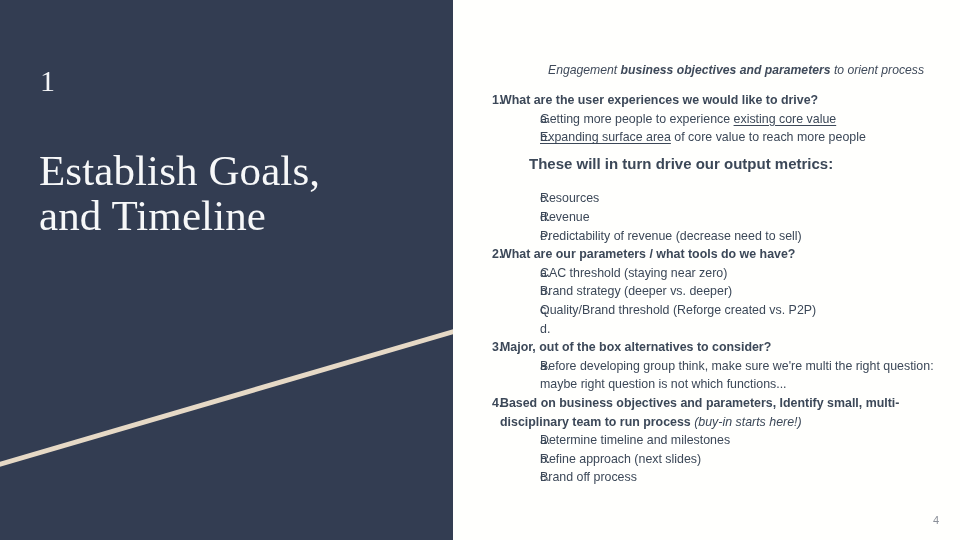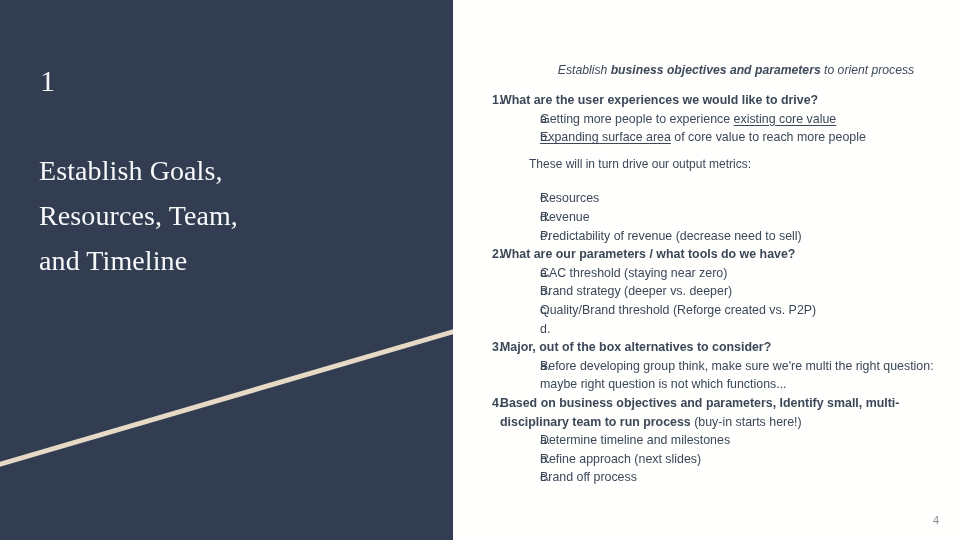--- a/index.html
+++ b/index.html
@@ -39,21 +39,21 @@
     font-size:30px;
     line-height:38px;
     color:#f4f5f7;
     letter-spacing:0.3px;
   }
   .section-title {
     position:absolute;
     left:39px; top:148px;
     width:370px;
     font-family:"Liberation Serif", serif;
-    font-size:28px;
+    font-size:43px;
     line-height:45px;
     color:#f7f8f9;
     letter-spacing:0.1px;
   }
 
   
   .content {
     position:absolute;
     left:453px; top:0;
     width:507px; height:540px;
@@ -85,21 +85,21 @@
     color:#3c4858;
     font-weight:bold;
   }
   .lvl1 .marker {
     width:47px;
     flex:0 0 47px;
     padding-left:39px;
     font-weight:bold;
   }
   .lvl1 .body { flex:1 1 auto; padding-right:12px; }
-  .lvl1 .body .plain { font-weight:normal; }
+  .lvl1 .body .plain { font-weight:normal; font-style:italic; }
 
   
   .lvl2 {
     display:flex;
     align-items:flex-start;
     font-size:12.4px;
     line-height:18.6px;
     color:#3c4858;
     font-weight:normal;
   }
@@ -108,26 +108,27 @@
     flex:0 0 87px;
     padding-left:87px;
     font-weight:normal;
   }
   .lvl2 .body { flex:1 1 auto; }
   .lvl2 .body u { text-decoration:underline; text-underline-offset:1.5px; }
   .lvl2 .body i { font-style:italic; }
 
   
   .interstitial {
-    font-size:12px;
+    font-size:15px;
     line-height:18.6px;
     color:#3c4858;
     padding-left:76px;
     padding-top:8px;
     padding-bottom:16px;
+    font-weight:bold;
   }
 
   .page-number {
     position:absolute;
     right:21px; bottom:13px;
     font-size:11px;
     color:#8a8f98;
     line-height:14px;
   }
 </style>
@@ -139,29 +140,28 @@
   <div class="left-panel">
 
     <svg class="diagonal-accent" viewBox="0 0 453 540" preserveAspectRatio="none">
       <line x1="-6" y1="466" x2="459" y2="330" stroke="#e6d9c6" stroke-width="5"></line>
     </svg>
 
     <div class="section-number">1</div>
 
     <div class="section-title">
       <div>Establish Goals,</div>
-      <div>Resources, Team,</div>
       <div>and Timeline</div>
     </div>
   </div>
 
   <div class="content">
 
     <div class="lede">
-      <span>Establish </span><b>business objectives and parameters</b><span> to orient process</span>
+      <span>Engagement </span><b>business objectives and parameters</b><span> to orient process</span>
     </div>
 
     <div class="outline">
 
       <div class="lvl1">
         <span class="marker">1.</span>
         <span class="body">What are the user experiences we would like to drive?</span>
       </div>
       <div class="lvl2">
         <span class="marker">a.</span>

